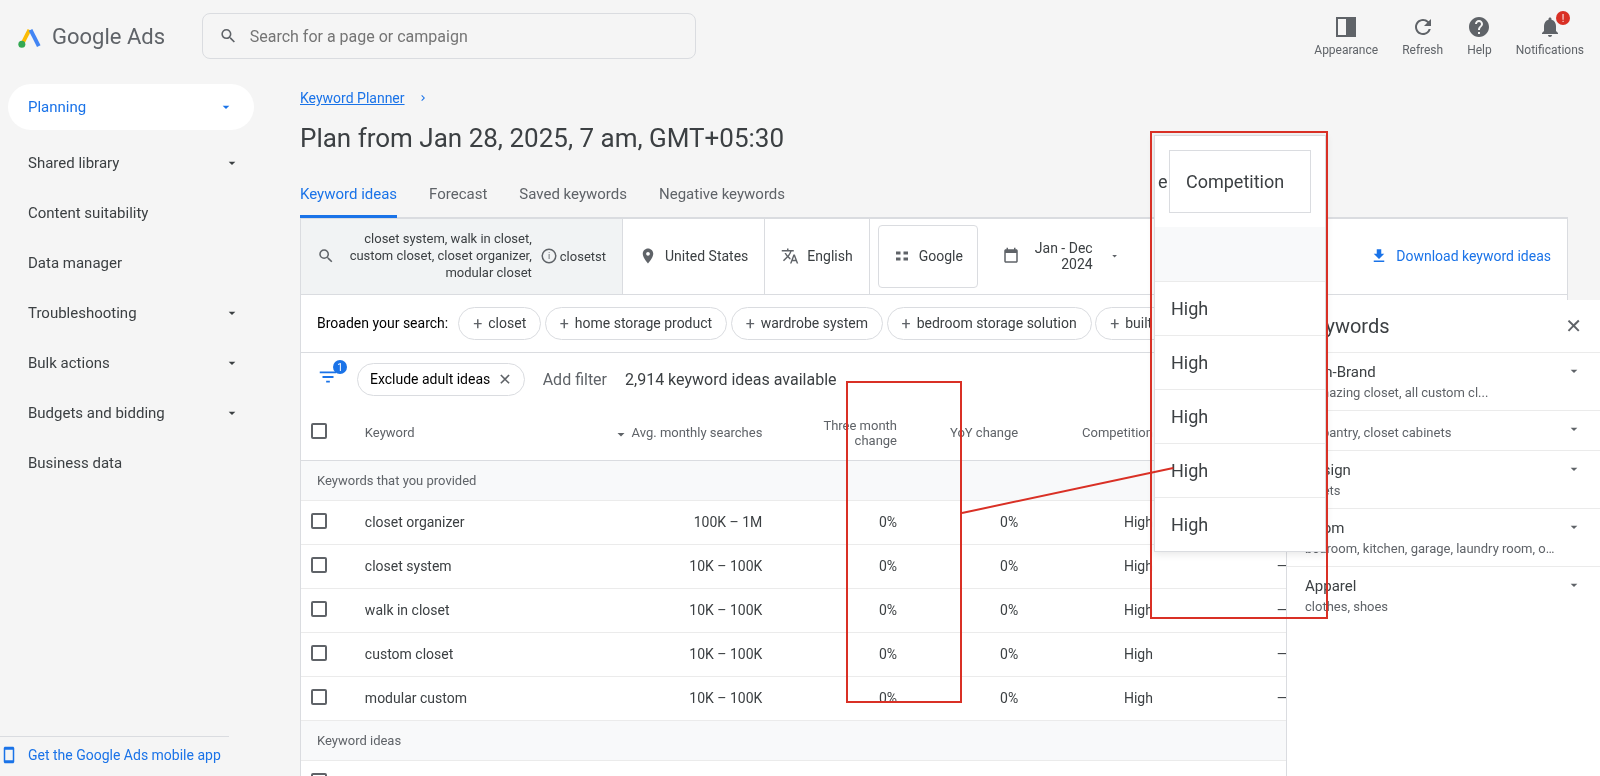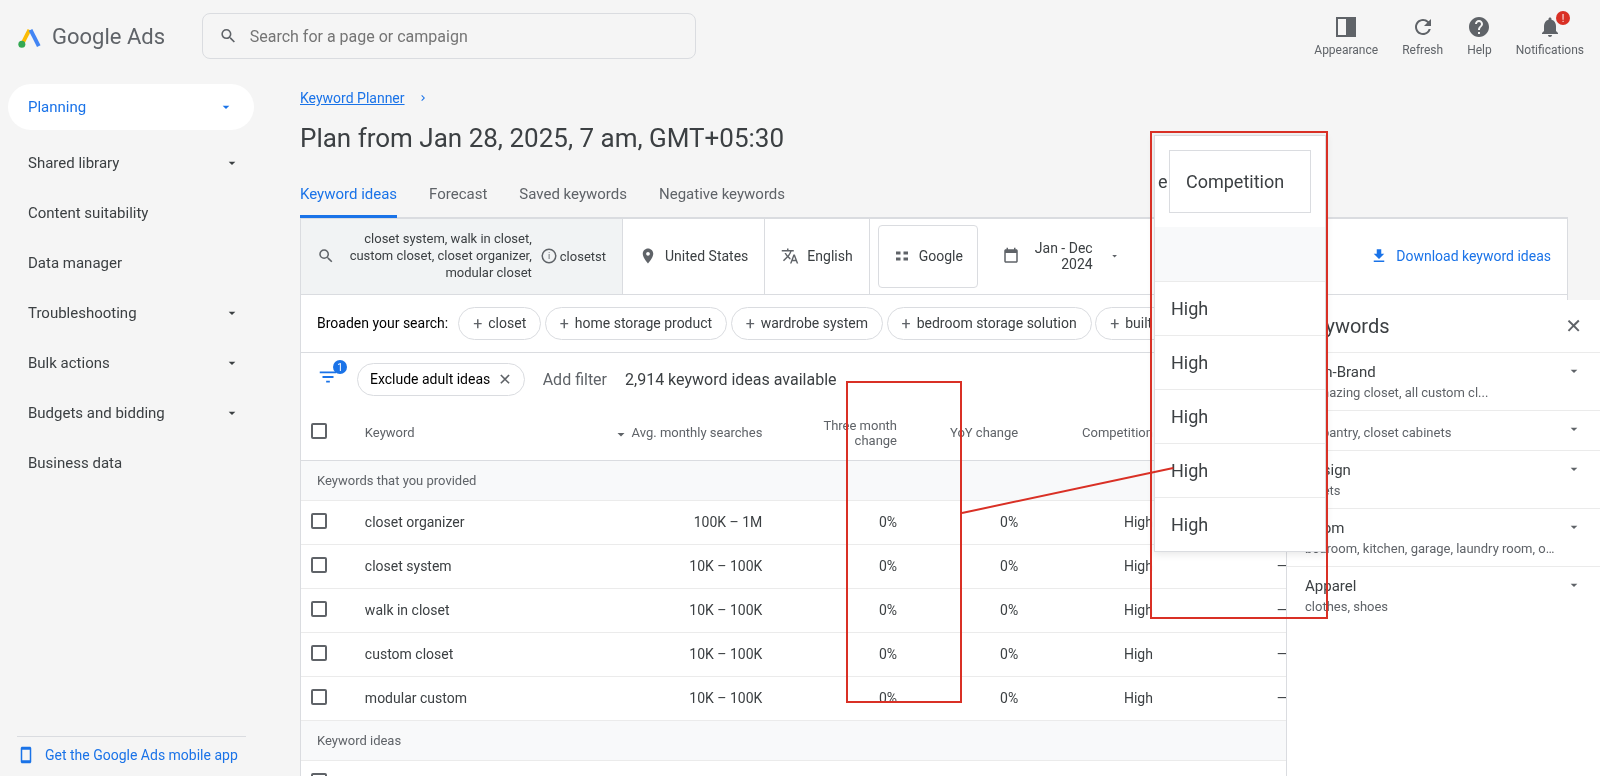--- a/index.html
+++ b/index.html
@@ -17,21 +17,21 @@
 .top-actions { margin-left: auto; display: flex; gap: 24px; }
 .top-action { display: flex; flex-direction: column; align-items: center; font-size: 12px; color: #5f6368; cursor: pointer; position: relative; }
 .top-action svg { width: 24px; height: 24px; fill: #5f6368; margin-bottom: 4px; }
 .notif-badge { position: absolute; top: -4px; right: 14px; width: 14px; height: 14px; background: #d93025; border-radius: 50%; display:flex; align-items:center; justify-content:center; color:#fff; font-size:10px; }
 
 
 .sidebar { position: absolute; left: 0; top: 72px; width: 268px; height: calc(100% - 72px); padding: 12px 8px; }
 .nav-pill { background: #fff; border-radius: 24px; padding: 14px 20px; display: flex; align-items: center; justify-content: space-between; color: #1a73e8; font-size: 15px; cursor: pointer; margin-bottom: 8px; width: 246px; }
 .nav-item { padding: 16px 20px; display: flex; align-items: center; justify-content: space-between; color: #3c4043; font-size: 15px; cursor: pointer; }
 .chev { width: 16px; height: 16px; }
-.mobile-link { position: absolute; bottom: 12px; left: 17px; display: flex; align-items: center; color: #1a73e8; font-size: 14px; gap: 10px; }
+.mobile-link { position: absolute; bottom: 12px; left: 0; display: flex; align-items: center; color: #1a73e8; font-size: 14px; gap: 10px; }
 .mobile-link::before { content:""; position:absolute; top:-10px; left:0; right:-8px; border-top:1px solid #dadce0; }
 
 
 .main { position: absolute; left: 268px; top: 72px; right: 0; bottom: 0; padding: 16px 32px 0 32px; overflow: hidden; }
 .breadcrumb { color: #1a73e8; font-size: 14px; text-decoration: underline; display: inline-flex; align-items: center; gap: 12px; }
 .page-title { font-size: 26px; color: #3c4043; margin-top: 16px; font-weight: 400; }
 .tabs { display: flex; gap: 32px; margin-top: 20px; border-bottom: 1px solid #dadce0; }
 .tab { padding: 12px 0; font-size: 15px; color: #5f6368; cursor: pointer; }
 .tab.active { color: #1a73e8; border-bottom: 3px solid #1a73e8; margin-bottom: -1px; }
 

